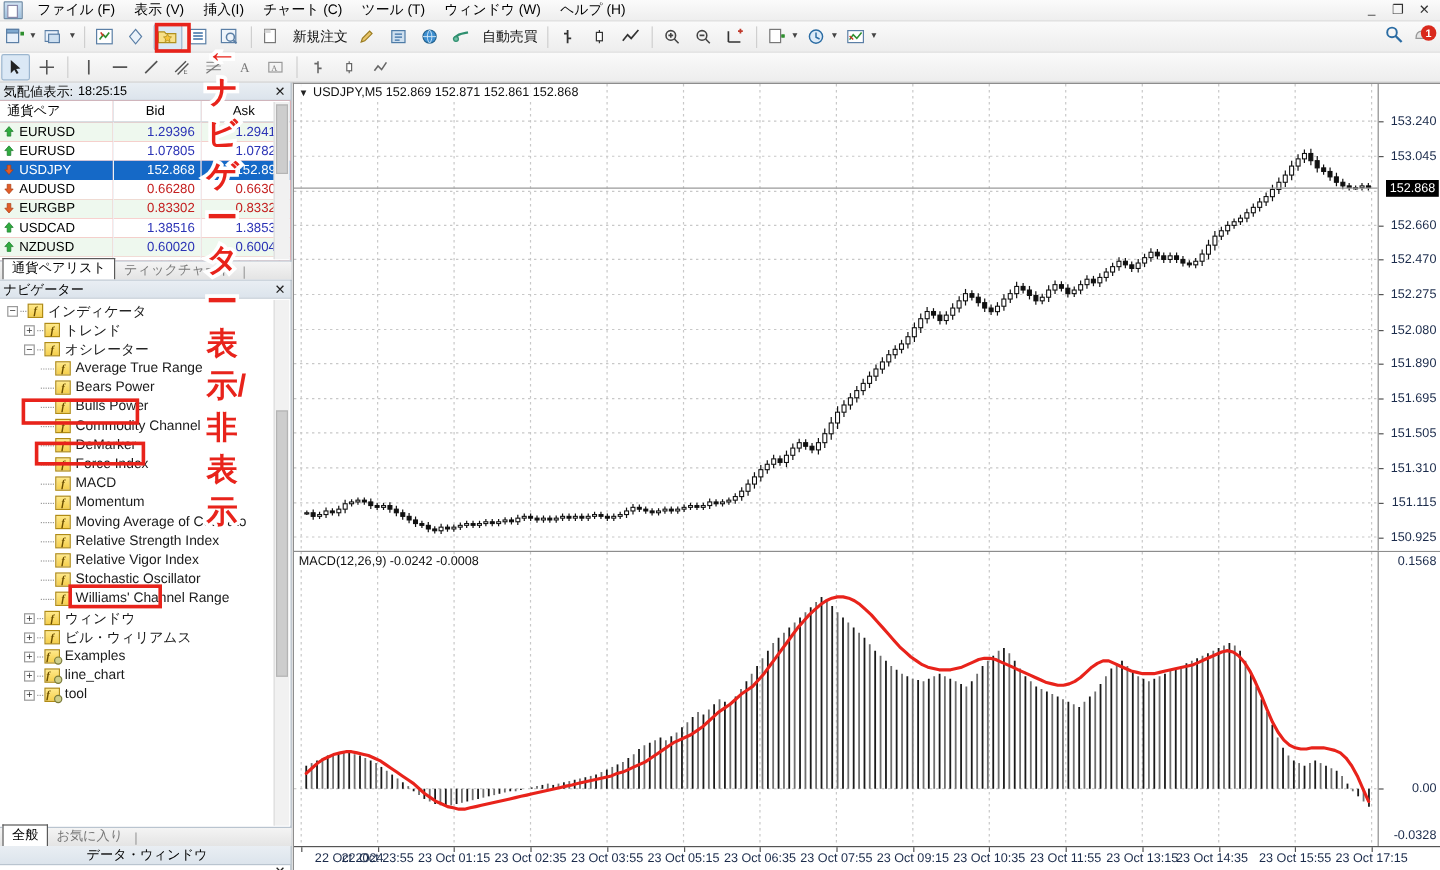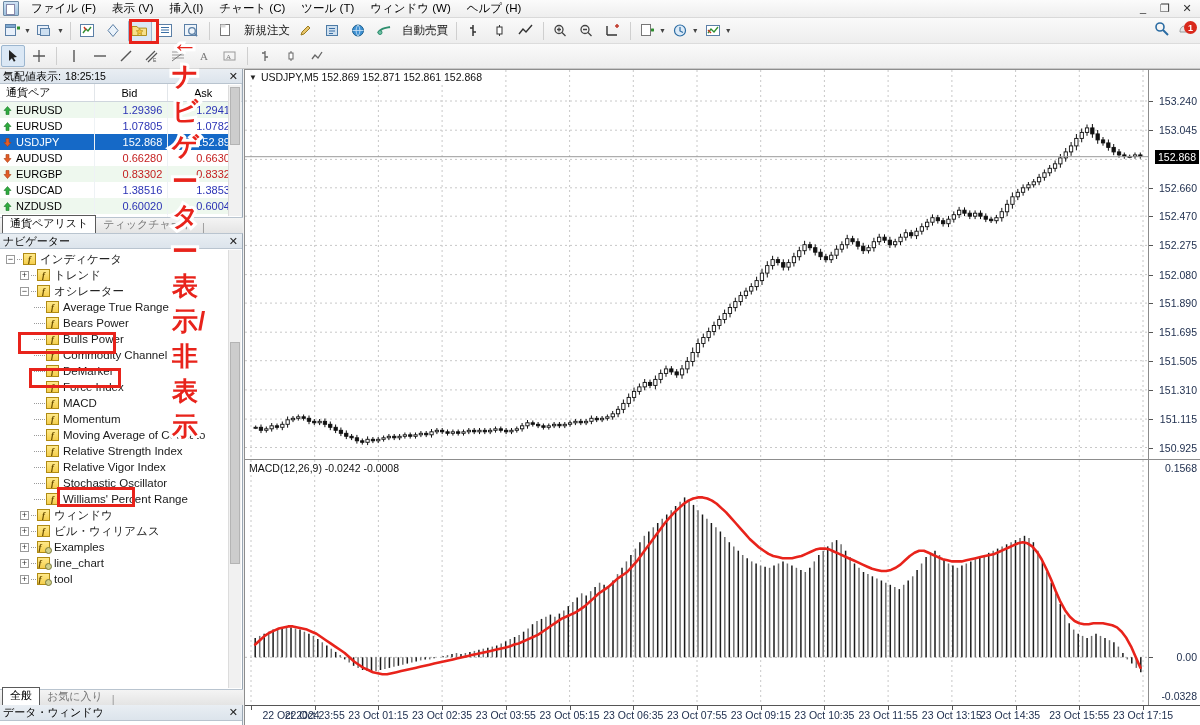--- a/index.html
+++ b/index.html
@@ -621,21 +621,21 @@
         <div class="tnode">
           <span class="tindent" style="width: 34px;"></span>
           <span class="tdash"></span>
           <span class="ticon">f</span>
           <span class="tlabel">Stochastic Oscillator</span>
         </div>
         <div class="tnode">
           <span class="tindent" style="width: 34px;"></span>
           <span class="tdash"></span>
           <span class="ticon">f</span>
-          <span class="tlabel">Williams' Percent Range</span>
+          <span class="tlabel">Williams' Channel Range</span>
         </div>
         <div class="tnode">
           <span class="tindent" style="width: 20px;"></span>
           <span class="tplus">+</span>
           <span class="tdash" style="width: 5px;"></span>
           <span class="ticon">f</span>
           <span class="tlabel">ウィンドウ</span>
         </div>
         <div class="tnode">
           <span class="tindent" style="width: 20px;"></span>
@@ -670,21 +670,21 @@
       <div class="dock-tab active">全般</div>
       <div class="dock-tab">お気に入り</div>
       <div class="dock-tab-sep">|</div>
     </div>
     <div class="scrollv" style="top:16px;bottom:17px;">
       <div class="thumb" style="top:92px;height:222px;"></div>
     </div>
   </div>
 
   <div id="datawindow">
-    <div class="panel-title" style="height:16px;">
+    <div class="panel-title" style="height:16px;flex-direction:column;">
       <span>データ・ウィンドウ</span>
       <span class="x">✕</span>
     </div>
   </div>
 
   <div id="chartarea">
 
     <div style="position:absolute;left:0;top:0;right:0;height:389px;overflow:hidden;">
       <svg id="price-svg" width="956" height="389" style="position:absolute;left:0;top:0;">
           <line x1="0" y1="31.0" x2="904" y2="31.0" stroke="#c8c8c8" stroke-width="1" stroke-dasharray="2,3"></line>

